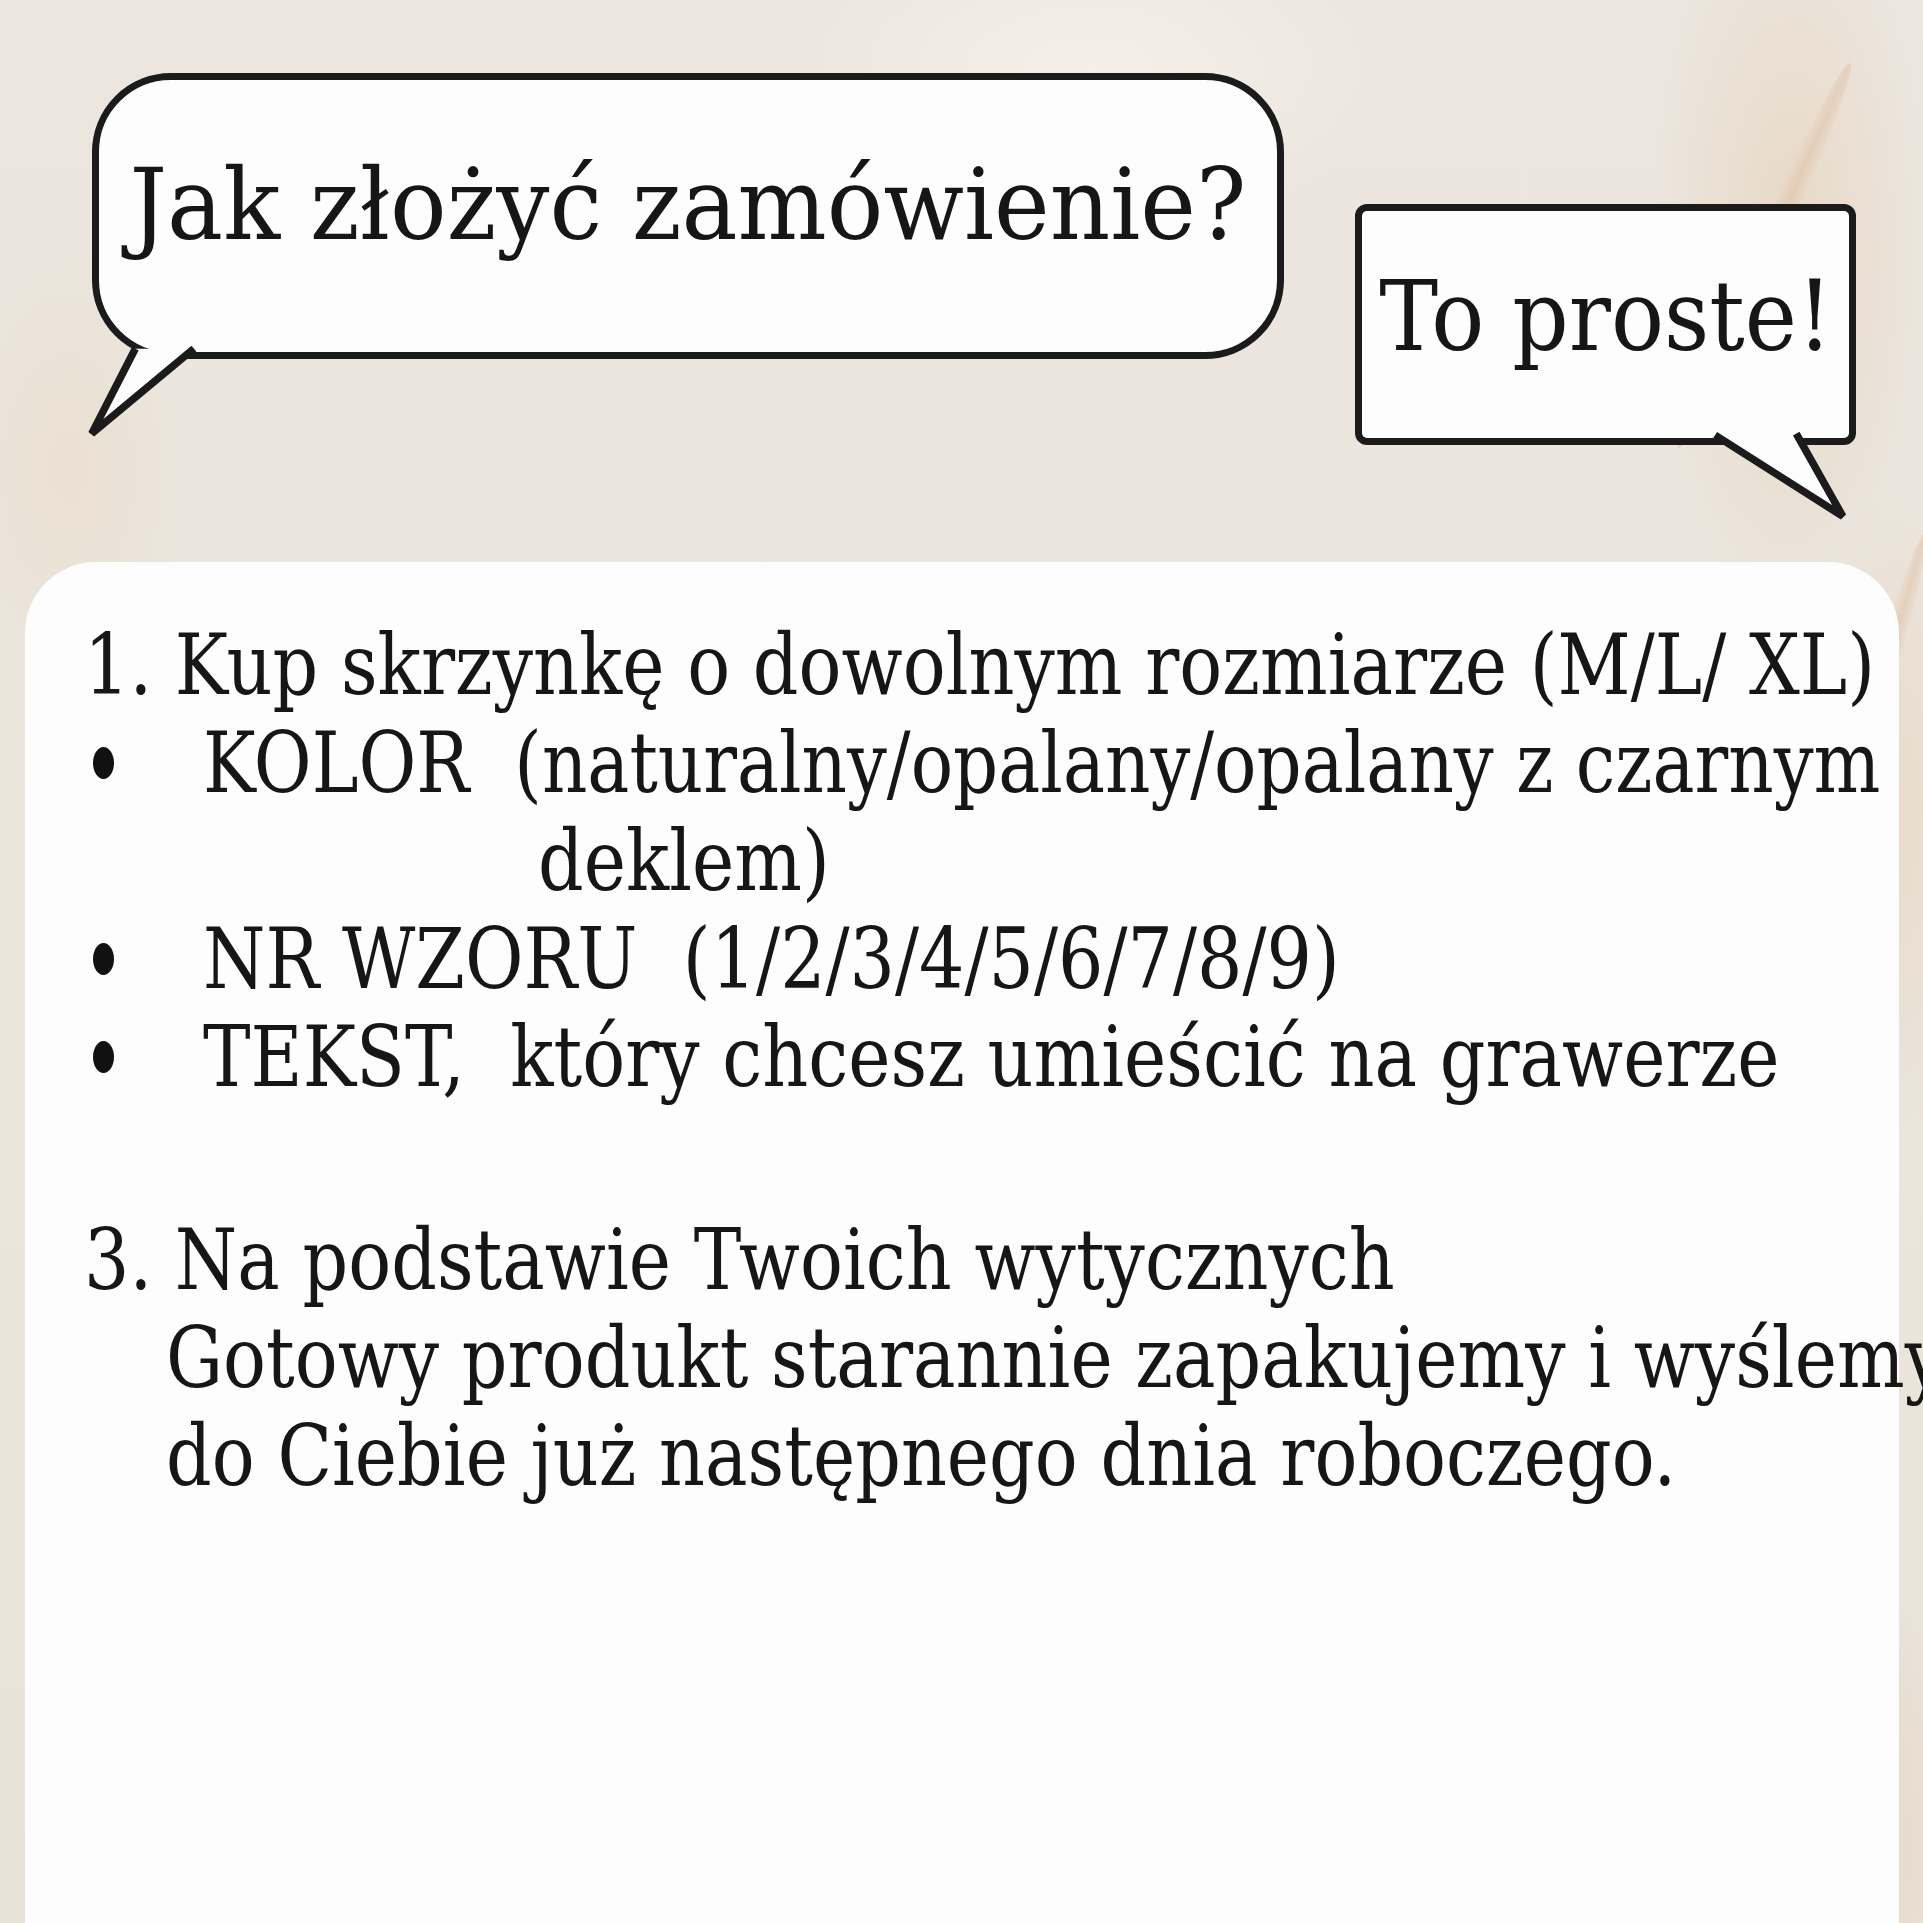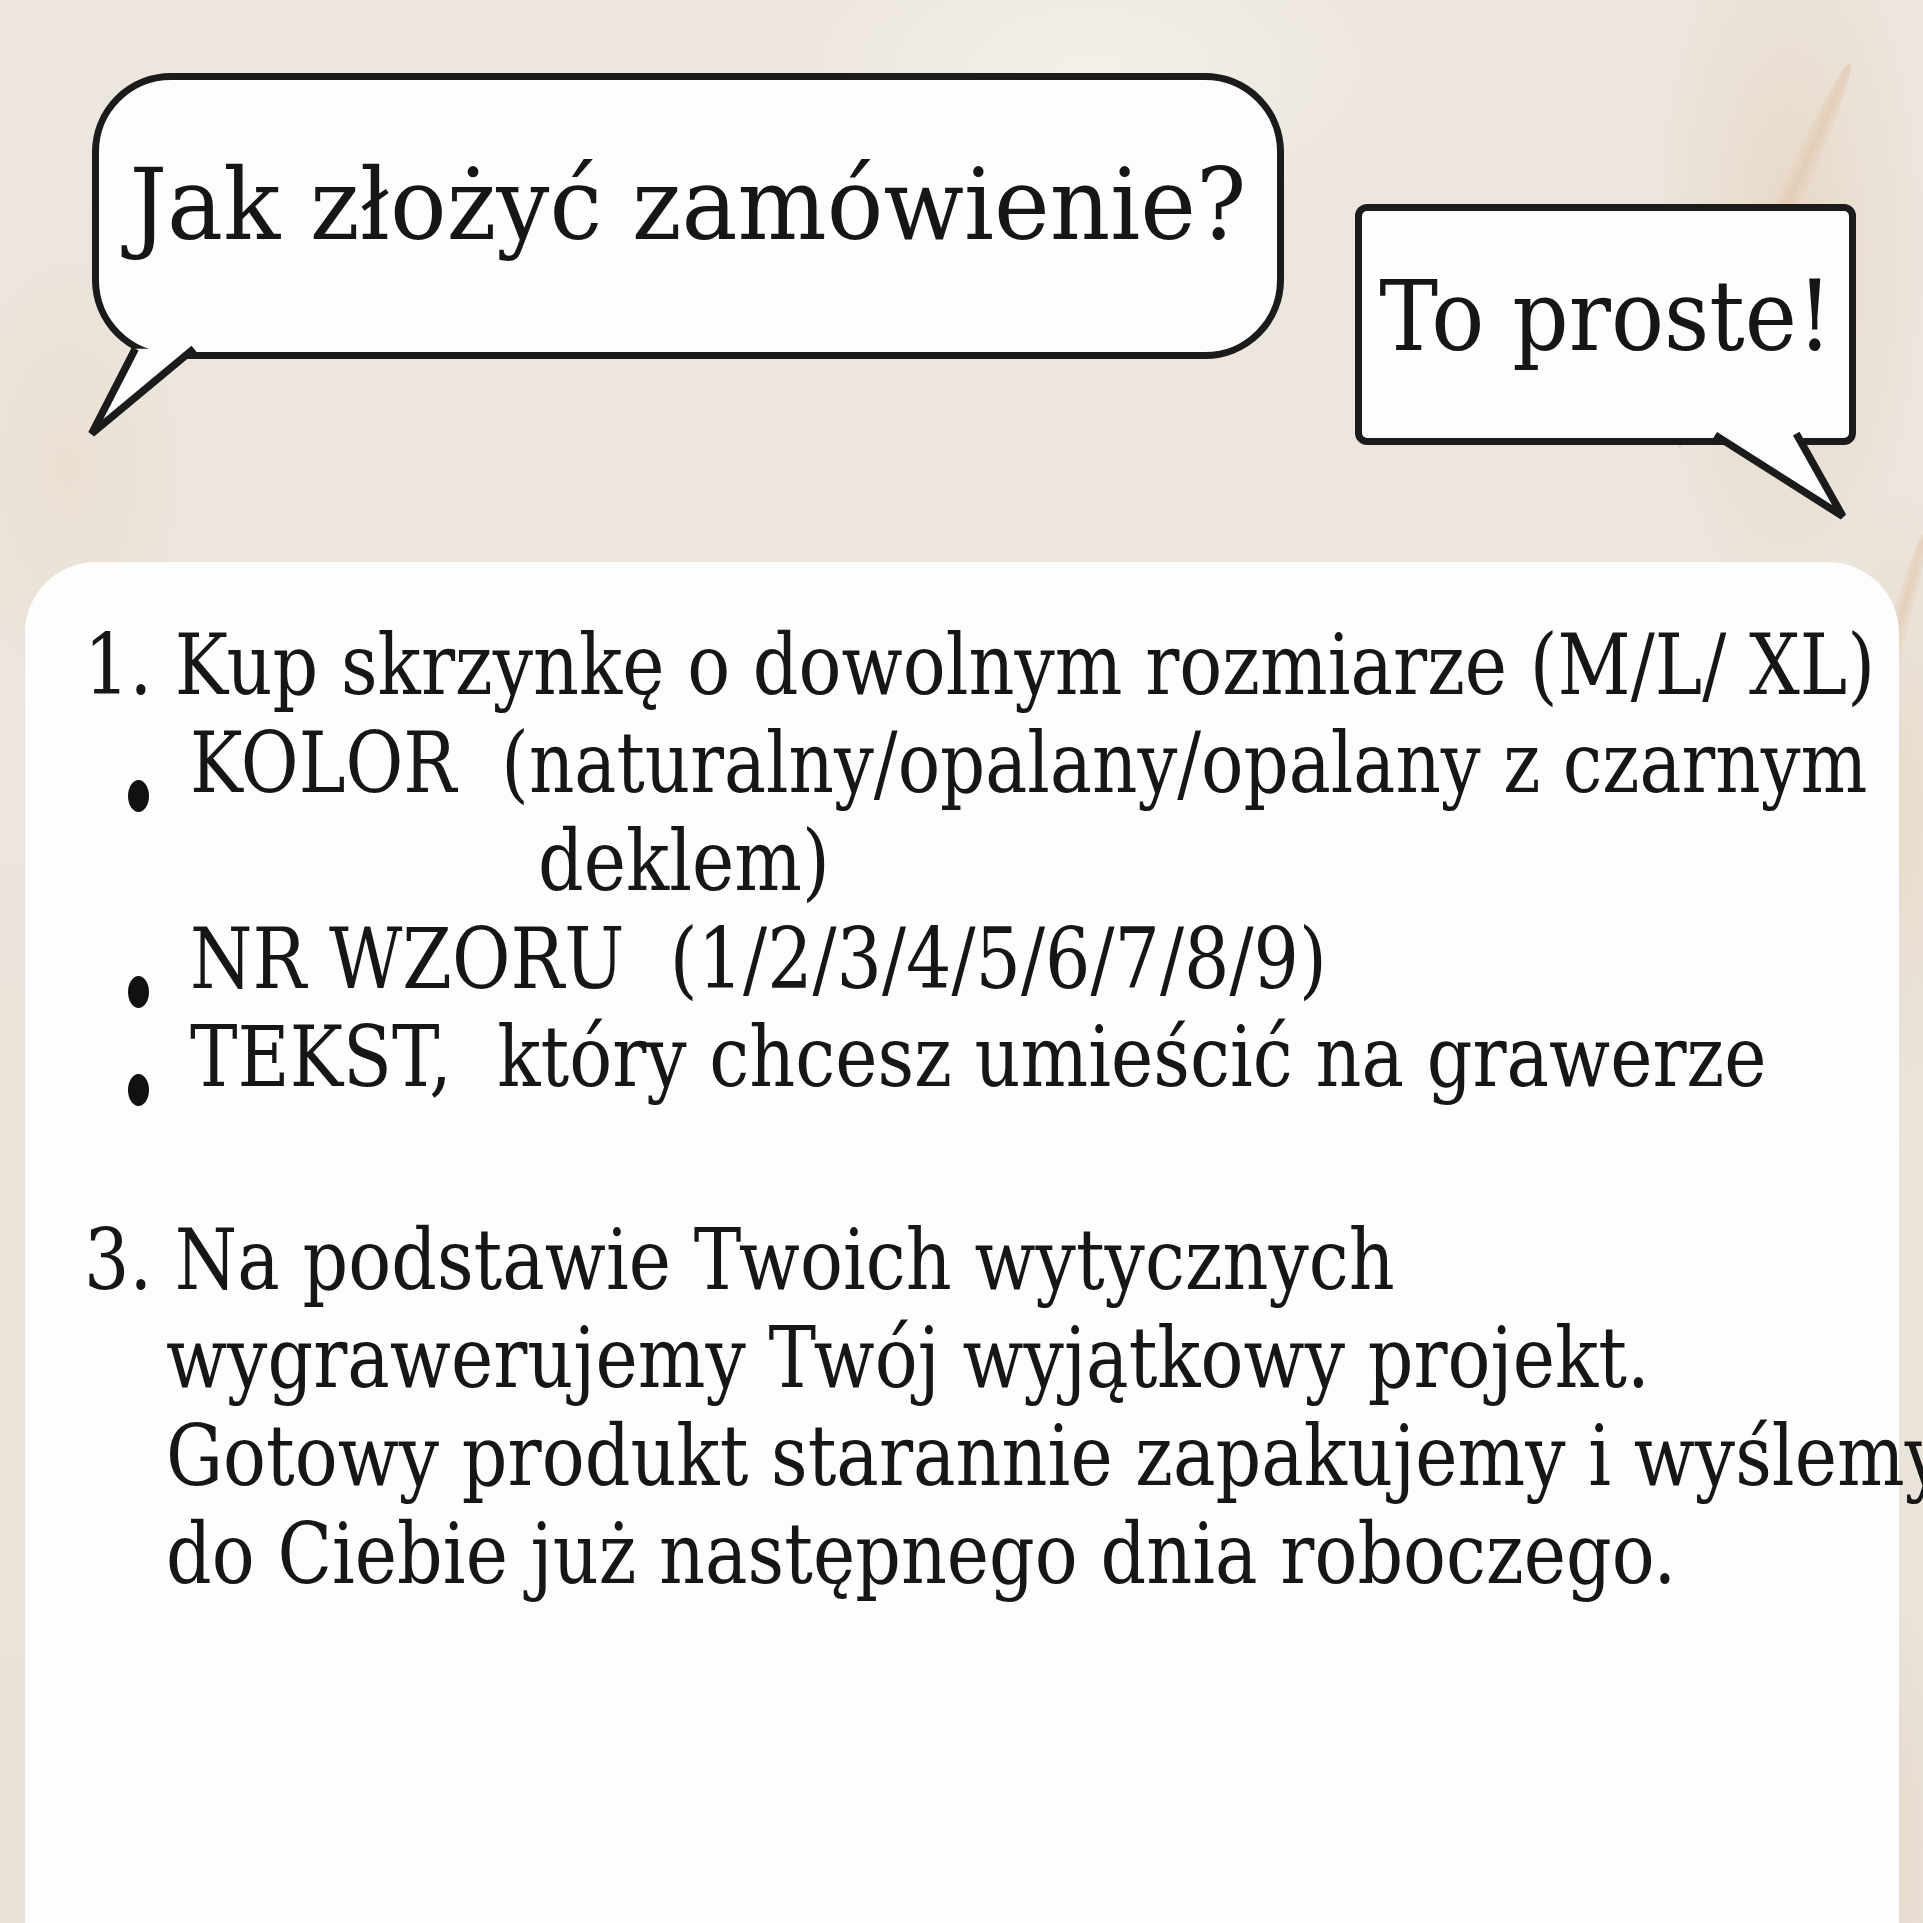--- a/index.html
+++ b/index.html
@@ -101,23 +101,24 @@
   }
   .line .txt.c84 { transform: scaleX(0.84); }
 
   .l-step   { padding-left: 59px; }
   .l-step2  { margin-top: 150px; }
   .l-step3  { margin-top: 105px; }
   .l-cont3  { padding-left: 141px; }
   .l-deklem { padding-left: 513px; }
 
   .l-bullet {
-    padding-left: 103px;
+    padding-left: 68px;
     display: flex;
-    align-items: flex-end;
+    align-items: center;
+    gap: 48px;
   }
   .dot {
     width: 21px; height: 32px;
     border-radius: 50%;
     background: #111111;
     margin-right: 41px;
     flex: 0 0 auto;
   }
 </style>
 </head>
@@ -172,23 +173,20 @@
 
     <div class="line l-bullet">
       <span class="dot"></span>
       <span class="txt">TEKST,  który chcesz umieścić na grawerze</span>
     </div>
 
     <div class="line l-step l-step3">
       <span class="txt">3. Na podstawie Twoich wytycznych</span>
     </div>
     <div class="line l-cont3">
-      <span class="txt">wygrawerujemy Twój wyjątkowy projekt.</span>
-    </div>
-    <div class="line l-cont3">
       <span class="txt">Gotowy produkt starannie zapakujemy i wyślemy</span>
     </div>
     <div class="line l-cont3">
       <span class="txt">do Ciebie już następnego dnia roboczego.</span>
     </div>
 
   </div>
 </div>
 
 

